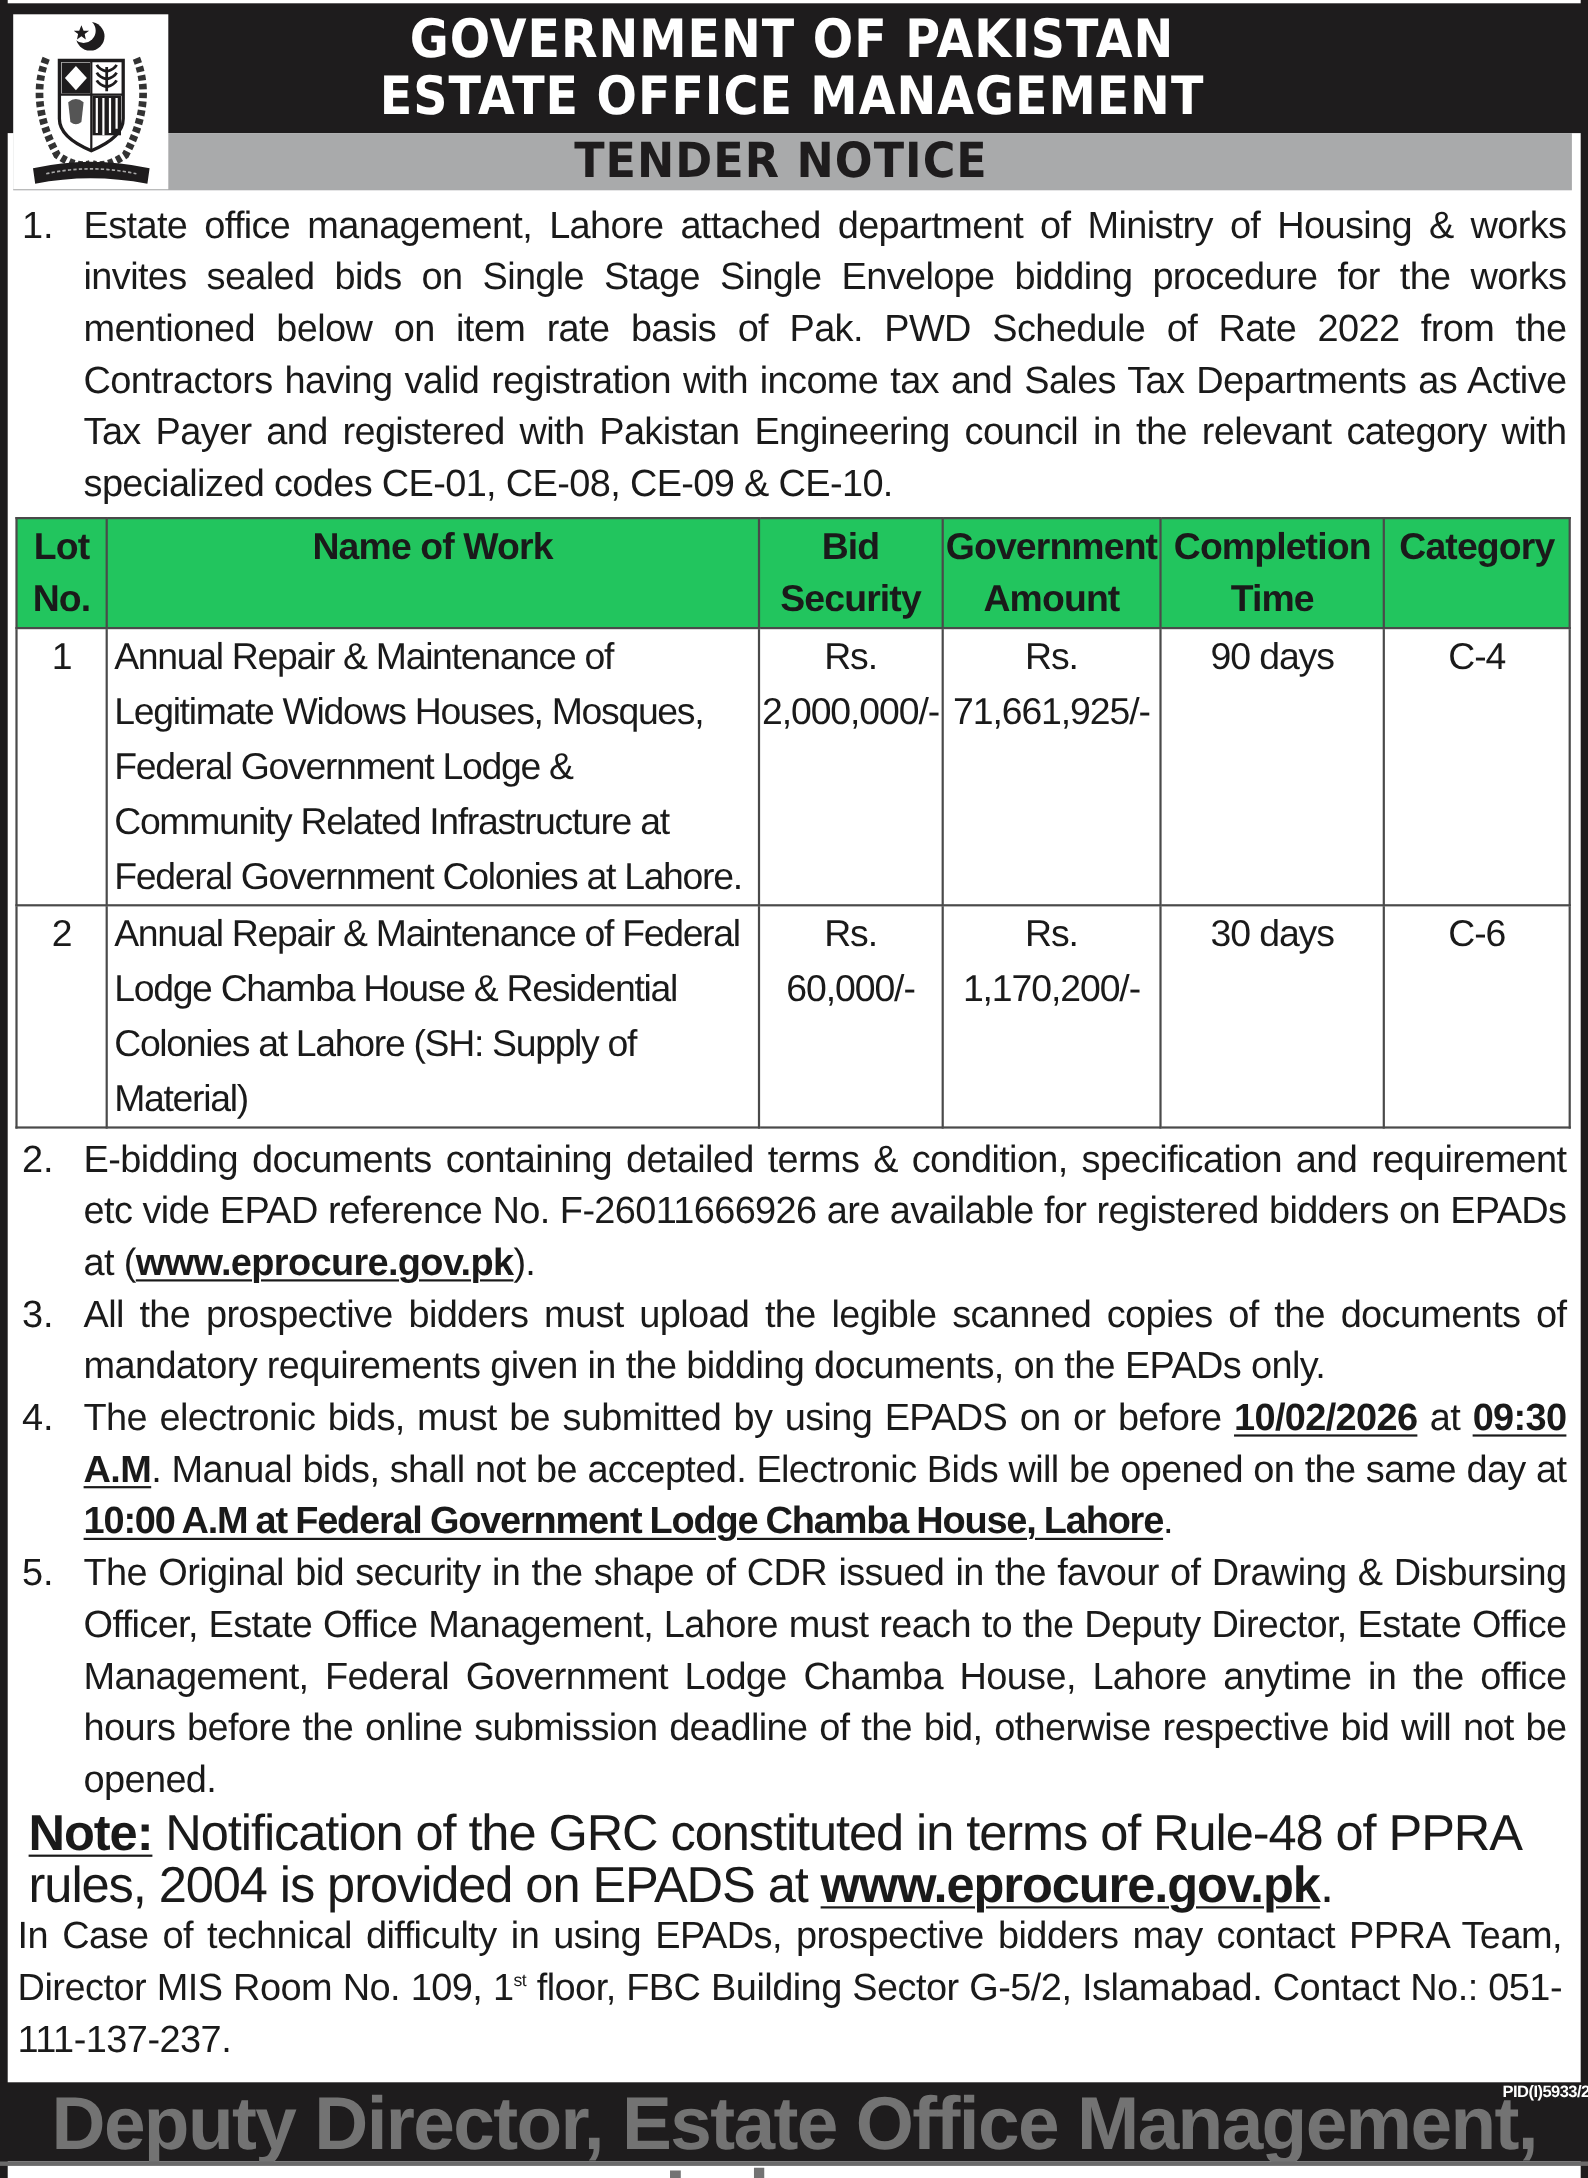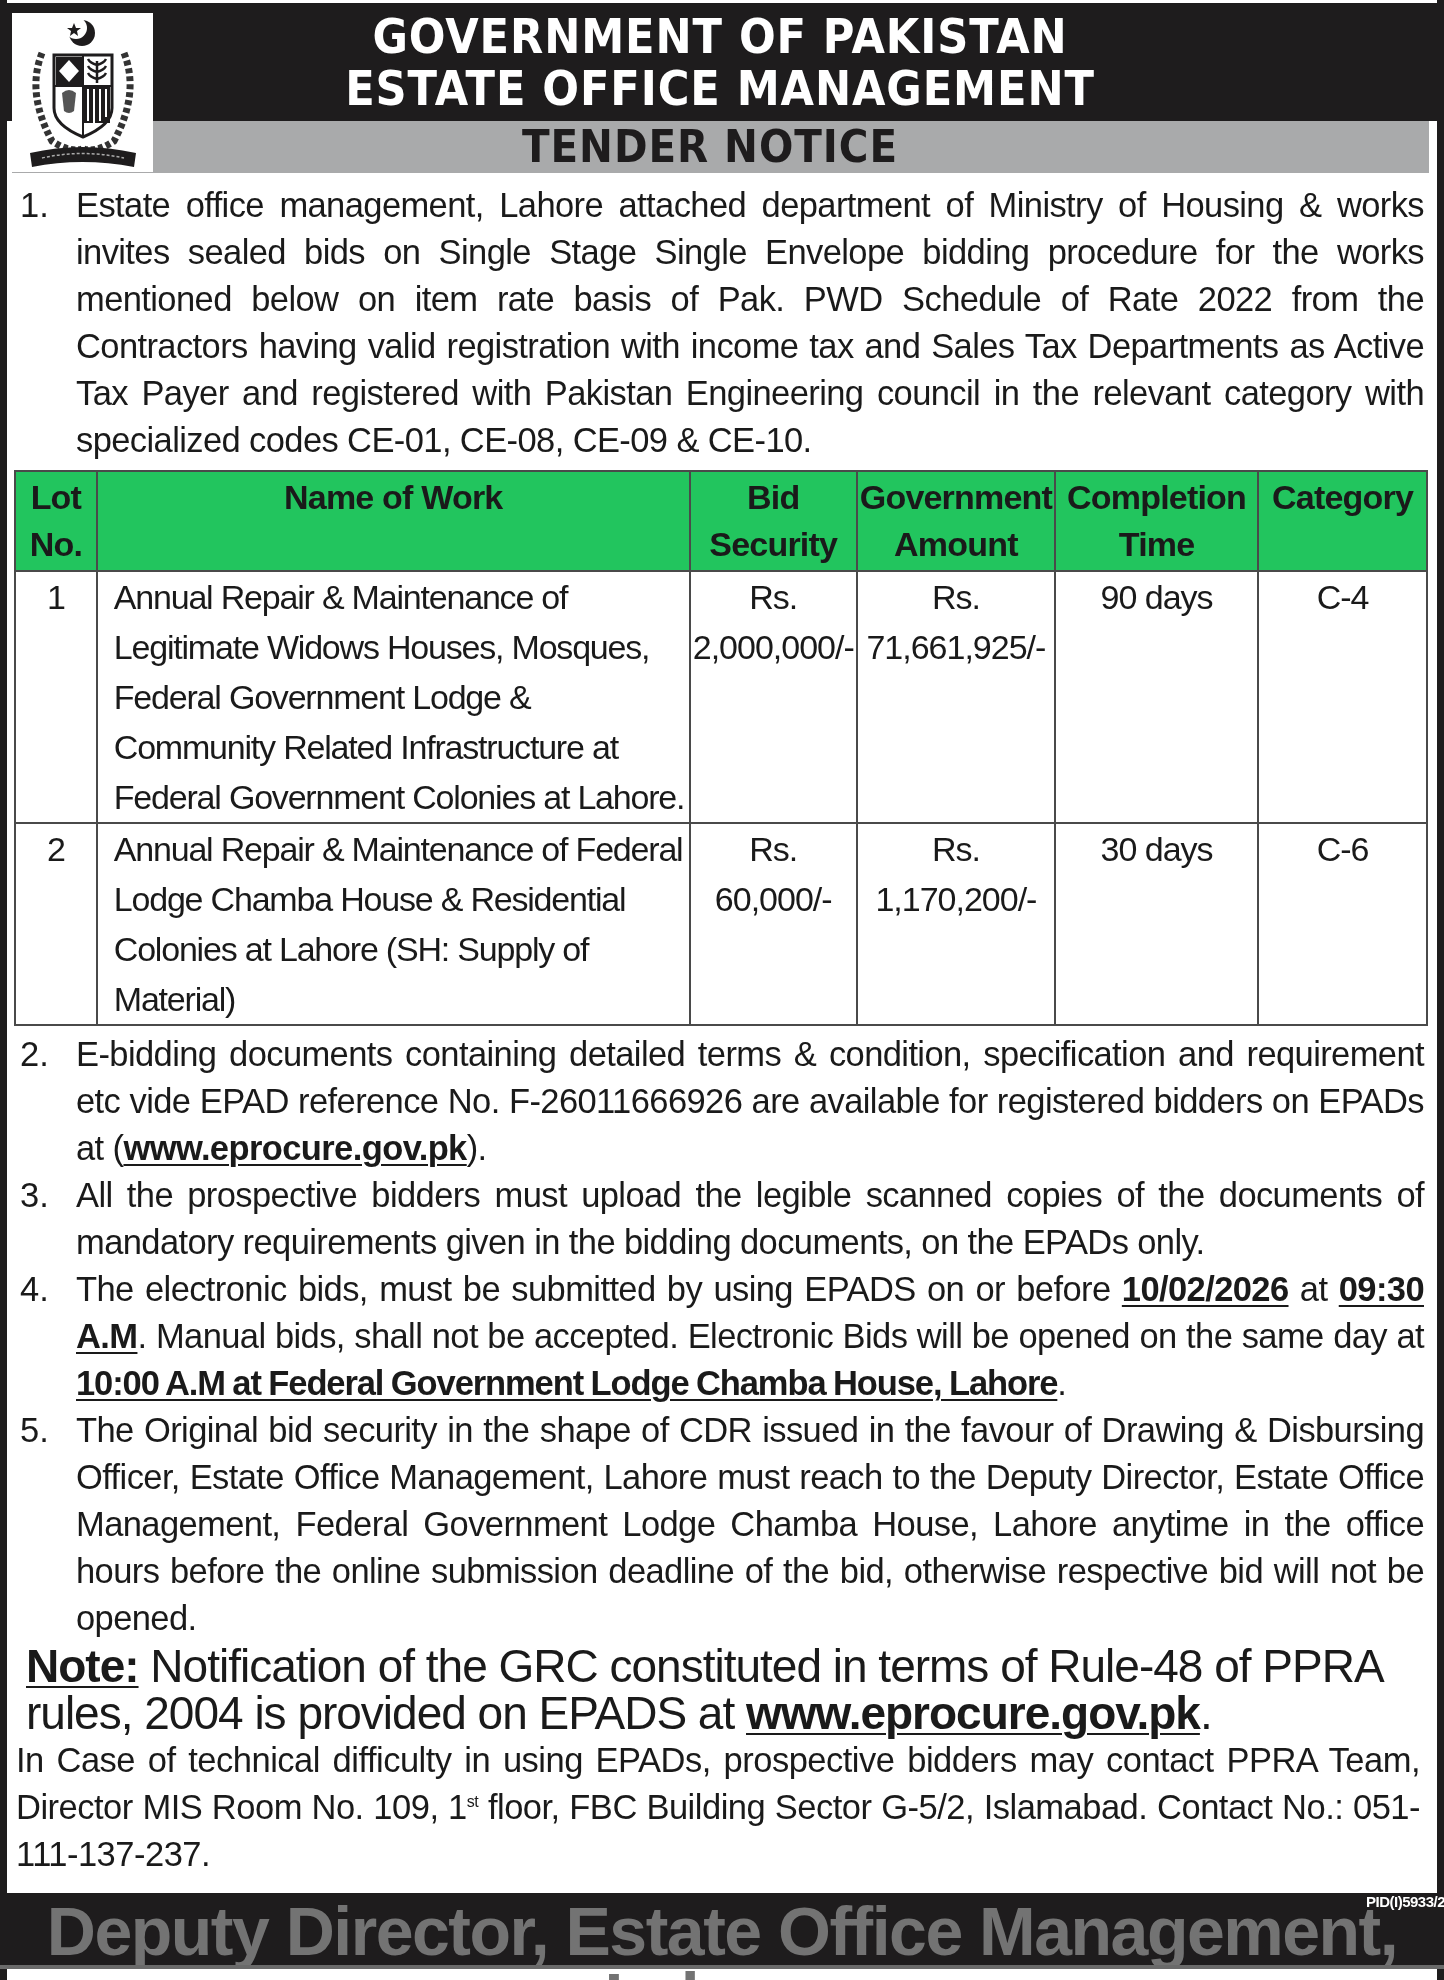--- a/index.html
+++ b/index.html
@@ -25,21 +25,21 @@
   .para .txt { margin-left:56px; text-align:justify; text-align-last:left; letter-spacing:-0.6px; }
   .narrow { letter-spacing:-1.1px; word-spacing:-1px; }
   .u { text-decoration:underline; text-decoration-thickness:2px; text-underline-offset:4px; font-weight:bold; }
   
   table.works { position:absolute; left:14px; top:470px; width:1414px; border-collapse:collapse;
                 font-size:34px; line-height:50px; }
   table.works th, table.works td { border:2px solid #4a4a4a; vertical-align:top; padding:0 2px; }
   table.works th { background:#22c55e; font-weight:bold; text-align:center; height:96px; line-height:47px;
                    letter-spacing:-0.8px; padding-top:2px; }
   table.works td { text-align:center; letter-spacing:-1px; }
-  table.works td.name { text-align:left; padding-left:16px; letter-spacing:-1.2px;border-radius:29px; }
+  table.works td.name { text-align:left; padding-left:6px; letter-spacing:-1.2px;border-radius:29px; }
   table.works tr.r1 td { height:246px; }
   table.works tr.r2 td { height:198px; }
   .note-block { position:absolute; left:26px; width:1404px; font-size:46px; line-height:47px; letter-spacing:-1px; }
   .note-label { font-weight:bold; text-decoration:underline; text-decoration-thickness:2px; text-underline-offset:4px; }
   .contact { position:absolute; left:16px; width:1404px; font-size:34.5px; line-height:47px; text-align:justify; text-align-last:left; letter-spacing:-0.5px; }
   .footer { position:absolute; left:0; top:1893px; width:1444px; height:72px; background:#1e1c1d; }
   .footer-text { position:absolute; left:0; width:1444px; top:1898px; text-align:center; color:#737373;
                  font-weight:bold; font-size:68px; line-height:66px; letter-spacing:-1.5px; }
   .pid { position:absolute; left:1366px; top:1893px; color:#ffffff; font-size:15px; font-weight:bold; letter-spacing:-0.5px; }
   .bottom-line { position:absolute; left:0; top:1965px; width:1444px; height:4px; background:#6a6a6a; }

